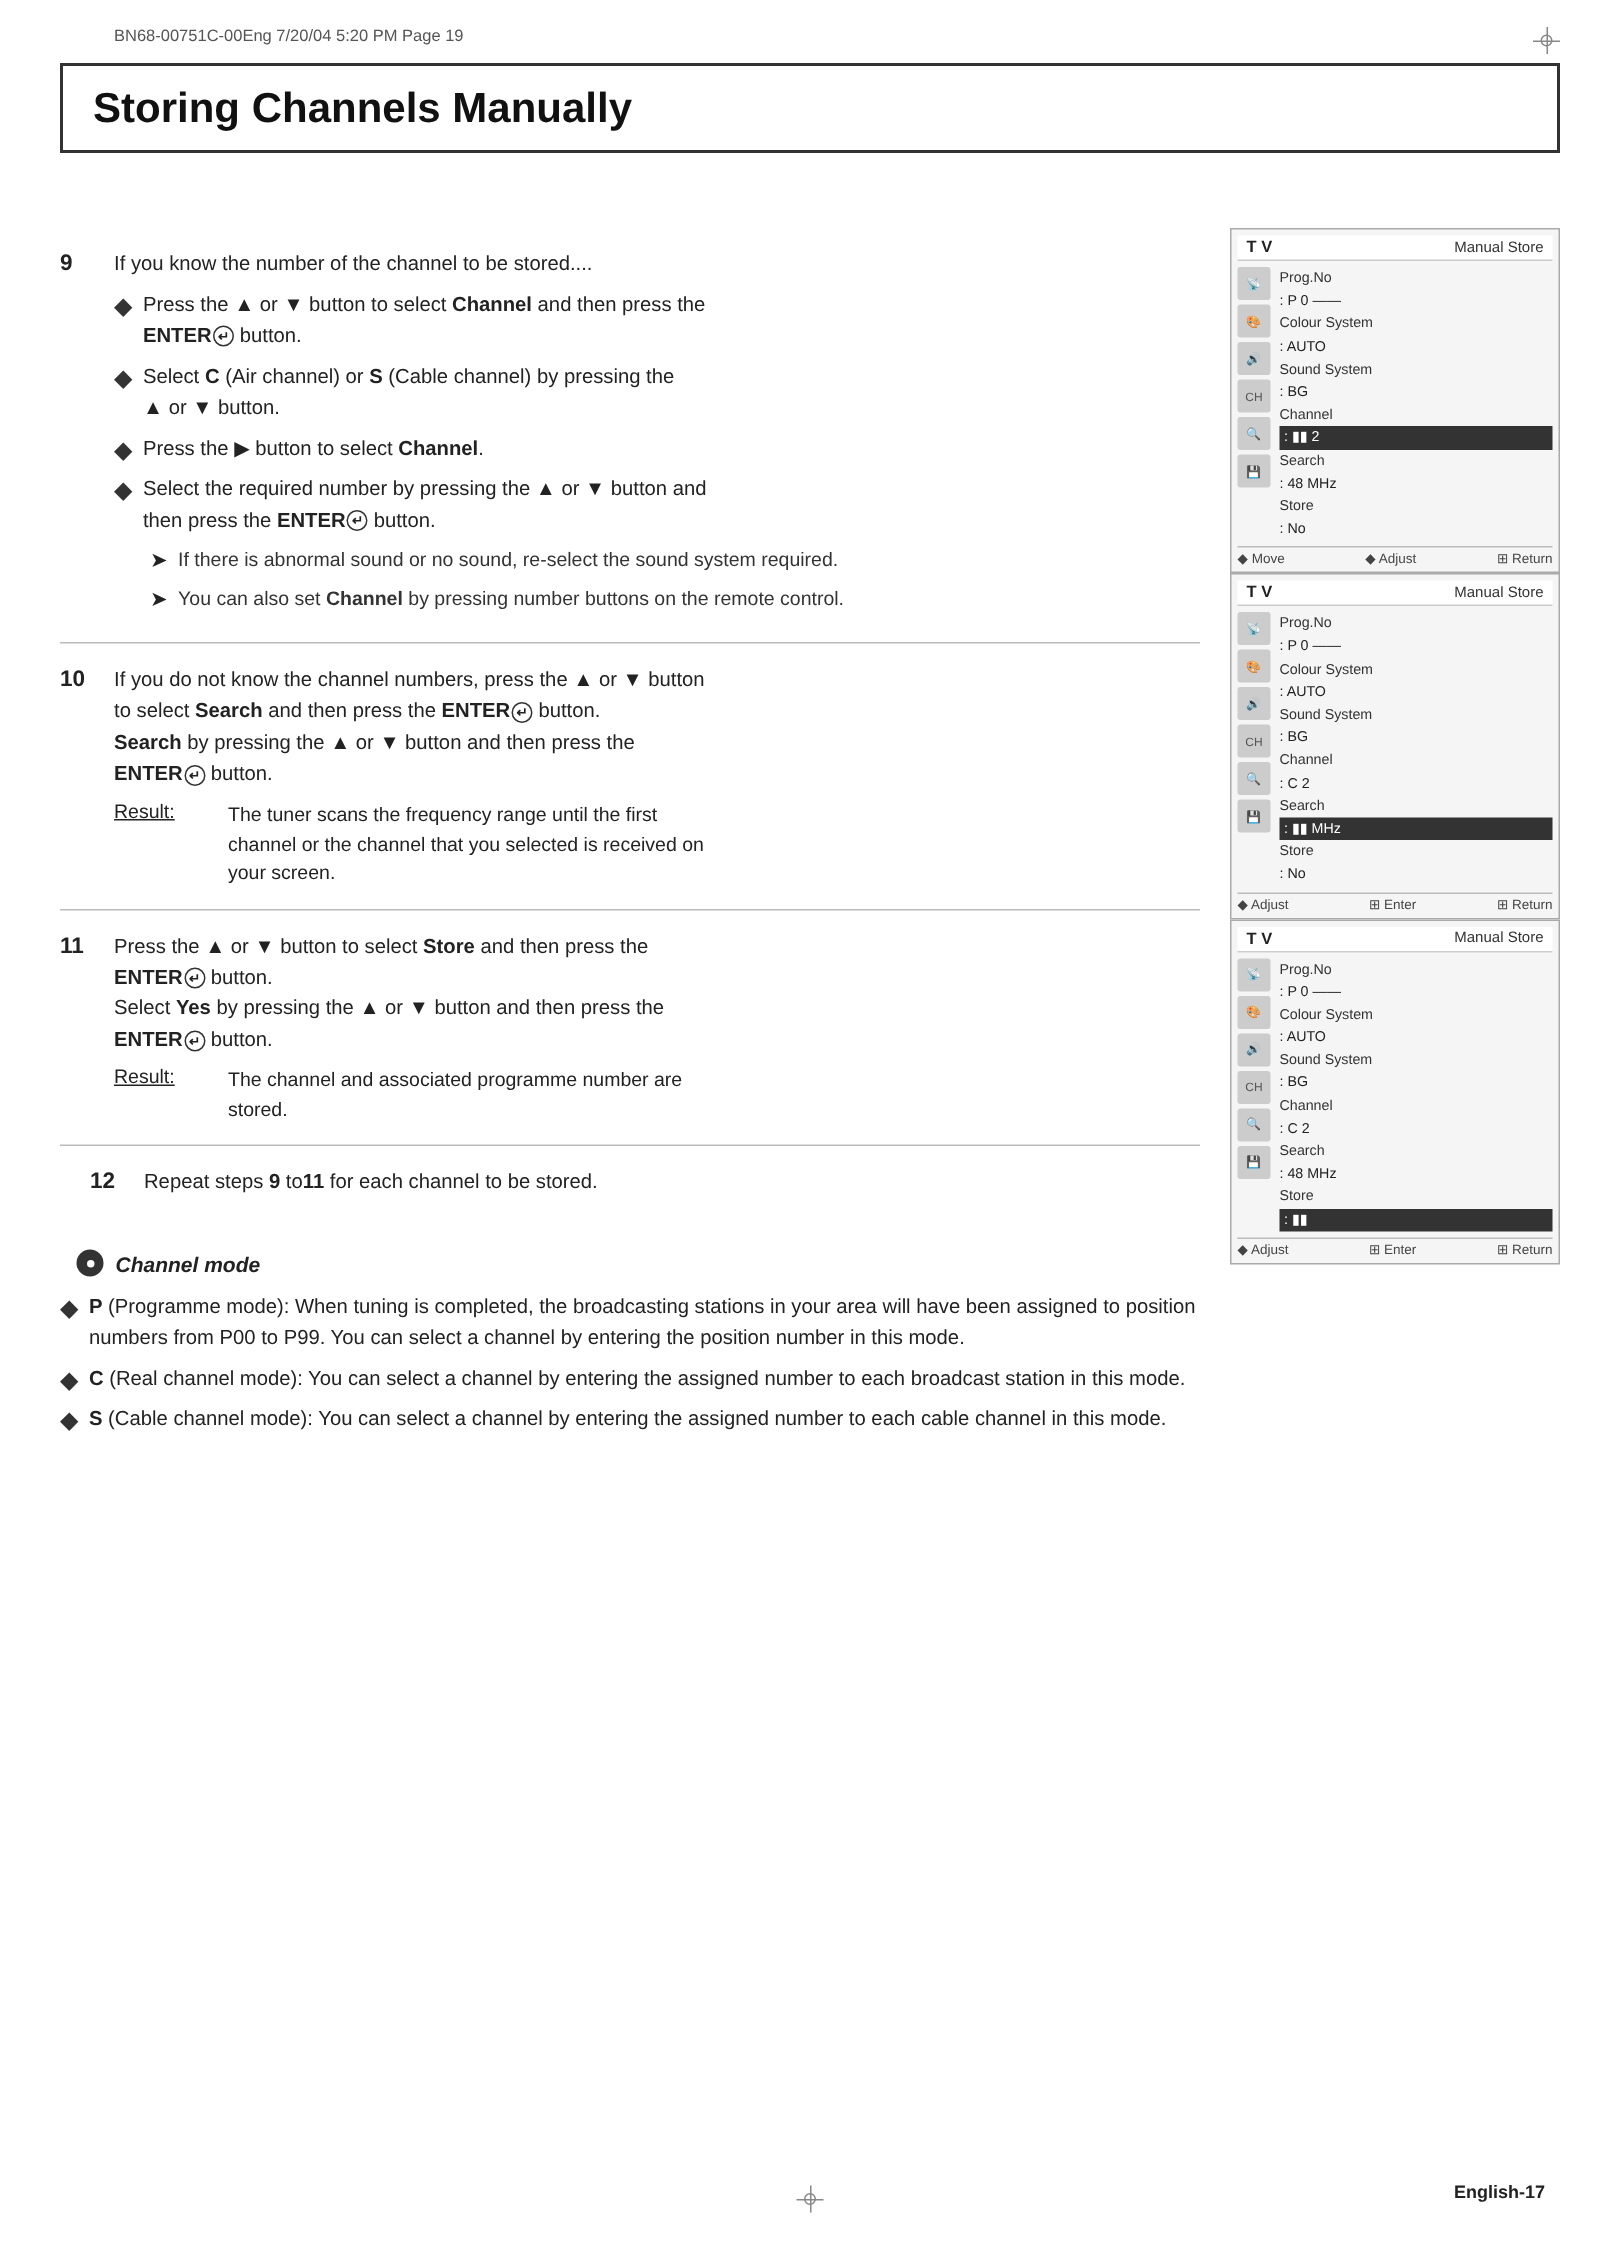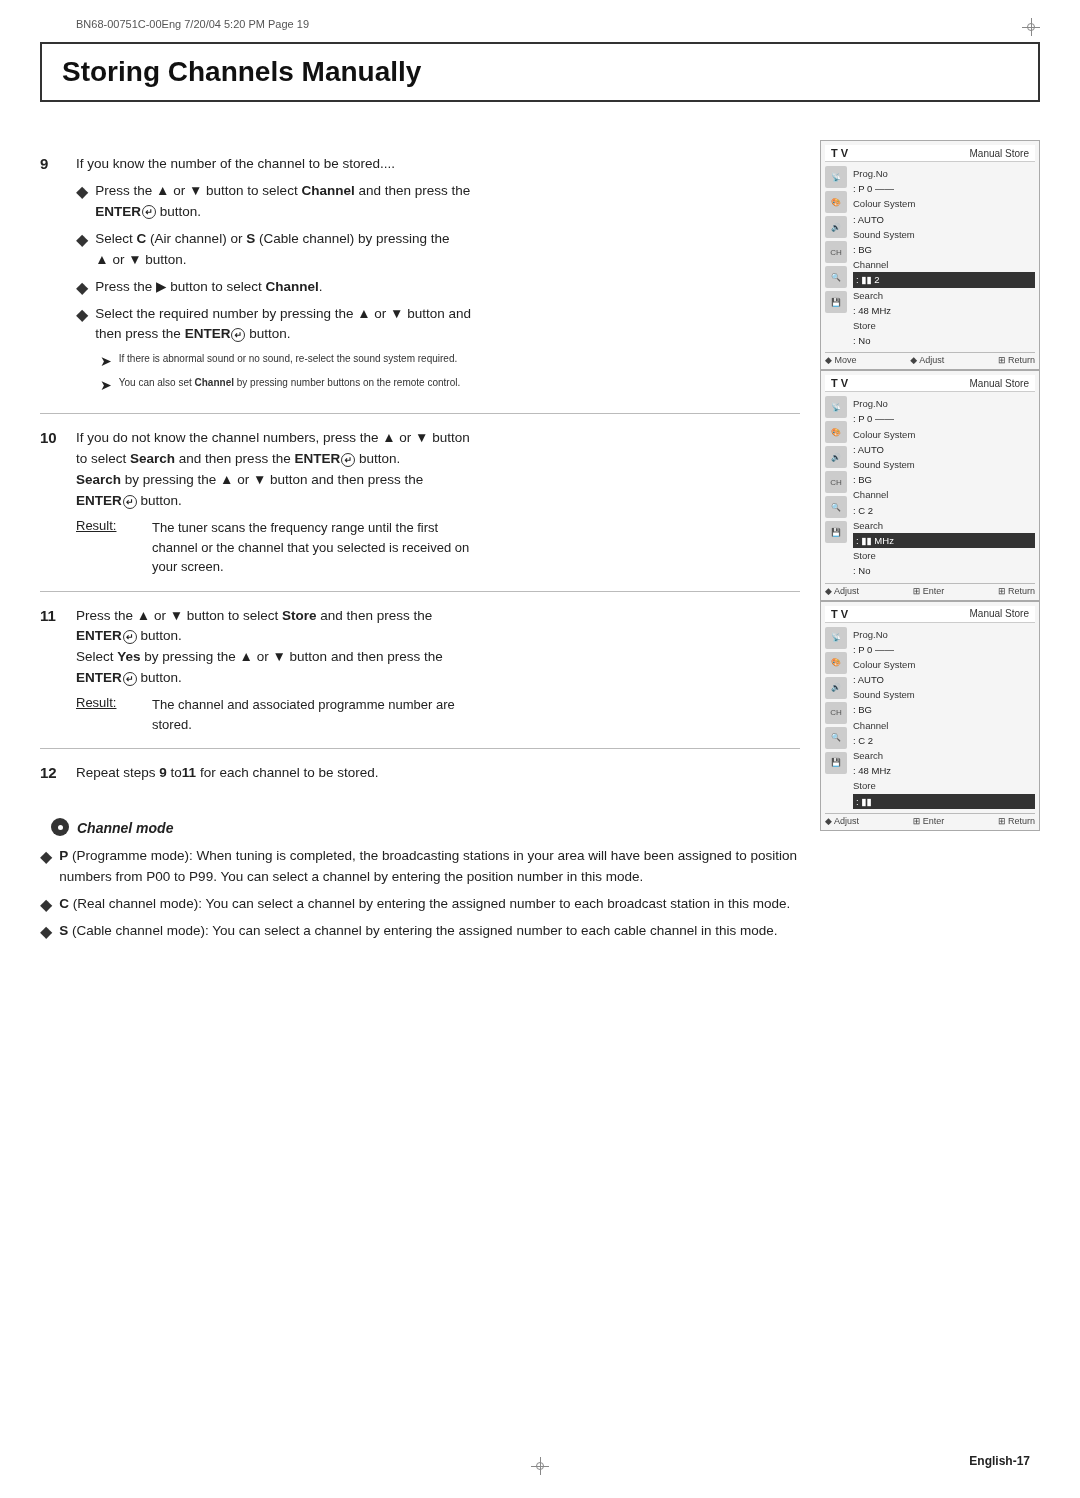--- a/index.html
+++ b/index.html
@@ -71,21 +71,21 @@
       width: 220px;
       flex-shrink: 0;
       display: flex;
       flex-direction: column;
     }
 
     
     .title-box {
       border: 2px solid #333;
       padding: 12px 20px;
-      margin-bottom: 28px;
+      margin-bottom: 40px;
       display: inline-block;
       width: 100%;
     }
     .title-box h1 {
       font-size: 28px;
       font-weight: 900;
       color: #111;
       font-family: Arial, Helvetica, sans-serif;
     }
 
@@ -137,21 +137,21 @@
       align-items: flex-start;
       margin-left: 24px;
     }
     .note-arrow {
       font-size: 14px;
       margin-right: 7px;
       flex-shrink: 0;
       margin-top: 2px;
     }
     .note-text {
-      font-size: 10px;
+      font-size: 13px;
       line-height: 1.5;
       color: #333;
     }
 
     
     .result-row {
       display: flex;
       flex-direction: row;
       margin-top: 4px;
       margin-left: 0;
@@ -425,21 +425,21 @@
           <div class="result-row">
             <span class="result-label">Result:</span>
             <span class="result-text">
               The channel and associated programme number are<br>
               stored.
             </span>
           </div>
         </div>
       </div>
 
-      <div class="step-section" style="border-bottom:none;">
+      <div class="step-section" style="border-bottom:none;margin-left:20px;">
         <div class="step-num"><b>12</b></div>
         <div class="step-content">
           <p>
             Repeat steps <b>9</b> to<b>11</b> for each channel to be stored.
           </p>
         </div>
       </div>
 
       <div class="channel-mode-section">
         <div class="channel-mode-header">

